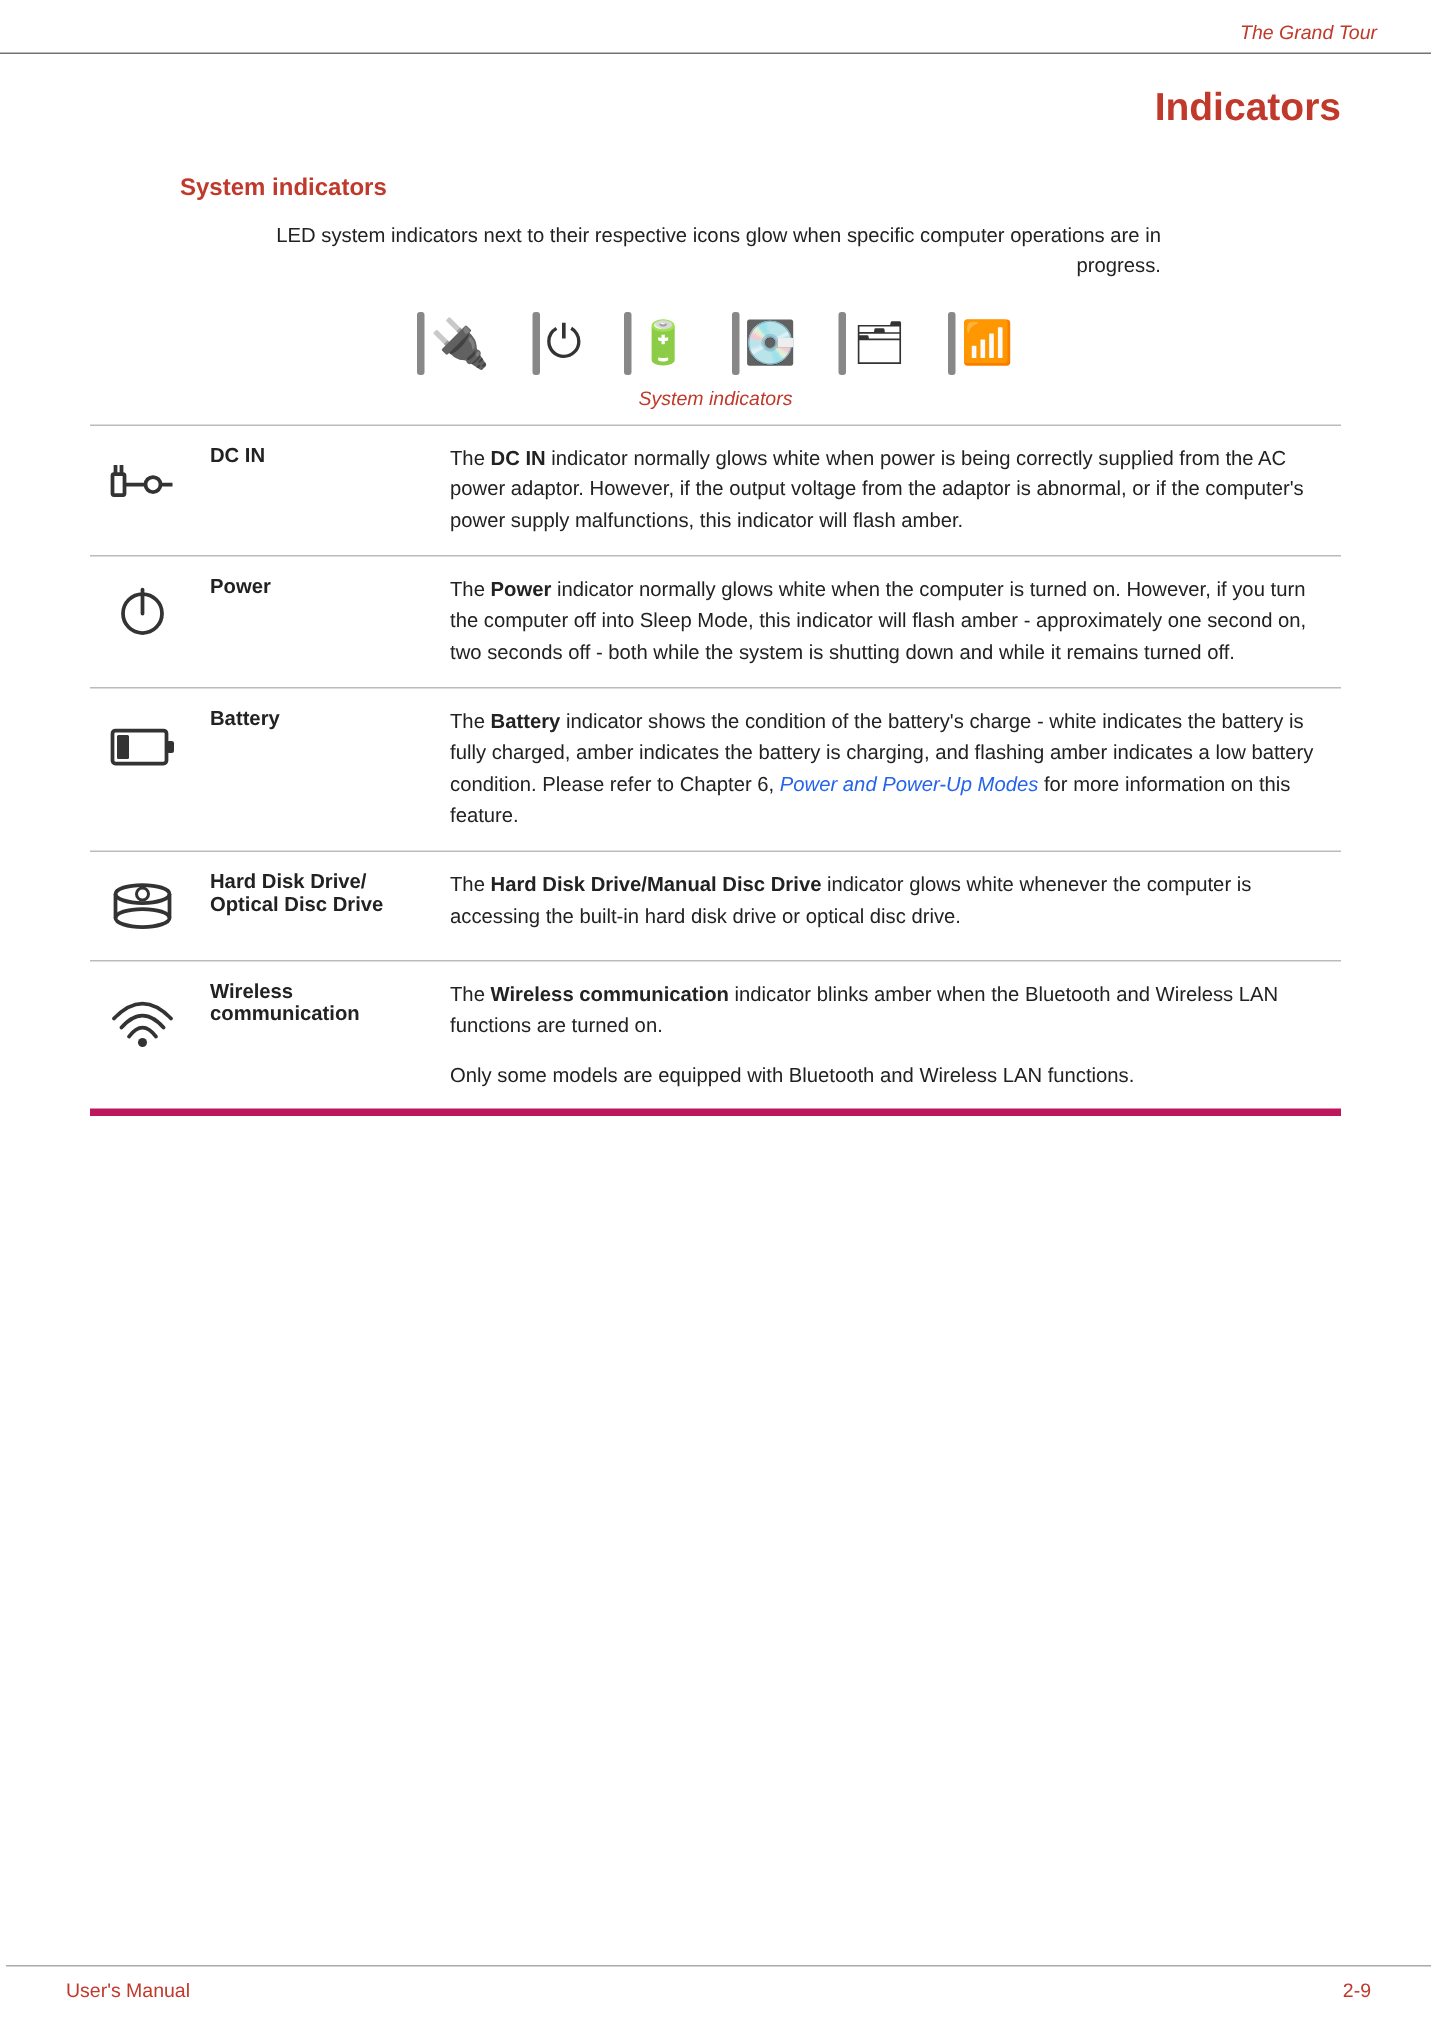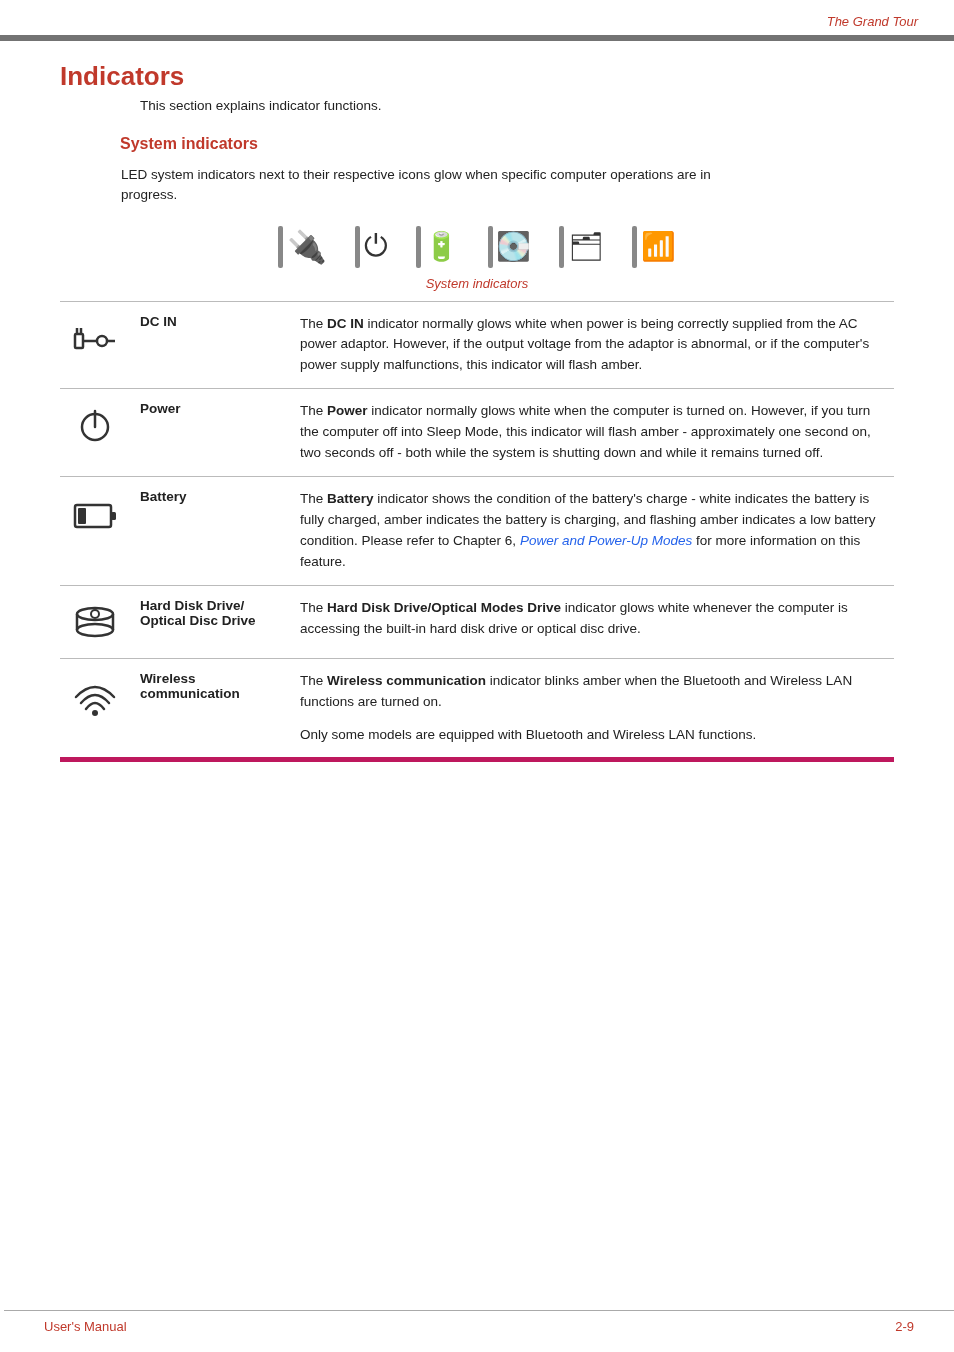--- a/index.html
+++ b/index.html
@@ -10,62 +10,64 @@
       background: #fff;
       width: 954px;
       min-height: 1352px;
       position: relative;
     }
 
     .page-header {
       display: flex;
       justify-content: flex-end;
       padding: 14px 36px 6px 36px;
-      border-bottom: 6px solid #737373;
+      border-bottom: 1px solid #737373;
     }
 
     .header-title {
       font-size: 13px;
       color: #c0392b;
       font-style: italic;
     }
 
     .page-content {
       padding: 20px 60px 20px 60px;
     }
 
     .main-title {
       font-size: 26px;
       font-weight: bold;
       color: #c0392b;
-      margin-bottom: 6px;
+      margin-bottom: 30px;
+      text-align: right;
     }
 
     .intro-text {
       font-size: 13.5px;
       margin-left: 80px;
       margin-bottom: 22px;
       color: #222;
     }
 
     .section-title {
       font-size: 16px;
       font-weight: bold;
       color: #c0392b;
       margin-left: 60px;
       margin-bottom: 12px;
     }
 
     .section-desc {
       font-size: 13.5px;
-      margin-left: 61px;
+      margin-left: 114px;
       margin-bottom: 18px;
       color: #222;
       max-width: 600px;
       line-height: 1.5;
+      text-align: right;
     }
 
     .icons-row {
       display: flex;
       align-items: center;
       justify-content: center;
       gap: 28px;
       margin: 20px auto 8px auto;
       font-size: 36px;
       color: #333;
@@ -172,21 +174,20 @@
 <body>
 
 <div class="page-header">
   <span class="header-title">The Grand Tour</span>
 </div>
 
 <div class="page-content">
 
   <div class="main-title">Indicators</div>
 
-  <div class="intro-text">This section explains indicator functions.</div>
 
   <div class="section-title">System indicators</div>
 
   <div class="section-desc">LED system indicators next to their respective icons glow when specific computer operations are in progress.</div>
 
   <div class="icons-row">
 
     <div class="icon-item">
       <span class="icon-bar"></span>
       <span style="font-size:32px;">🔌</span>
@@ -278,21 +279,21 @@
           <ellipse cx="24" cy="16" rx="18" ry="6" stroke="#333" stroke-width="2.5" fill="none"></ellipse>
           <rect x="6" y="16" width="36" height="16" fill="none"></rect>
           <line x1="6" y1="16" x2="6" y2="32" stroke="#333" stroke-width="2.5"></line>
           <line x1="42" y1="16" x2="42" y2="32" stroke="#333" stroke-width="2.5"></line>
           <ellipse cx="24" cy="32" rx="18" ry="6" stroke="#333" stroke-width="2.5" fill="none"></ellipse>
           <circle cx="24" cy="16" r="4" stroke="#333" stroke-width="2" fill="none"></circle>
         </svg>
       </td>
       <td class="td-name"><b>Hard Disk Drive/<br>Optical Disc Drive</b></td>
       <td class="td-desc">
-        The <b>Hard Disk Drive/Optical Modes Drive</b> indicator glows white whenever the computer is accessing the built-in hard disk drive or optical disc drive.
+        The <b>Hard Disk Drive/Manual Disc Drive</b> indicator glows white whenever the computer is accessing the built-in hard disk drive or optical disc drive.
       </td>
     </tr>
 
 
     <tr>
       <td class="td-icon" style="padding-top:16px;">
         <svg class="svg-icon" viewBox="0 0 48 48" fill="none" xmlns="http://www.w3.org/2000/svg">
 
           <path d="M10 28 Q24 12 38 28" stroke="#333" stroke-width="2.5" fill="none" stroke-linecap="round"></path>
           <path d="M15 34 Q24 22 33 34" stroke="#333" stroke-width="2.5" fill="none" stroke-linecap="round"></path>

